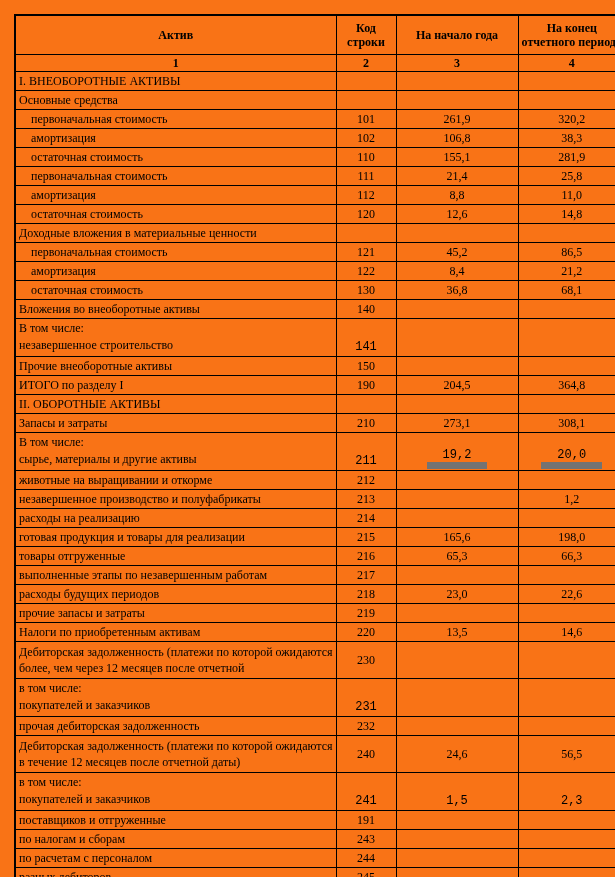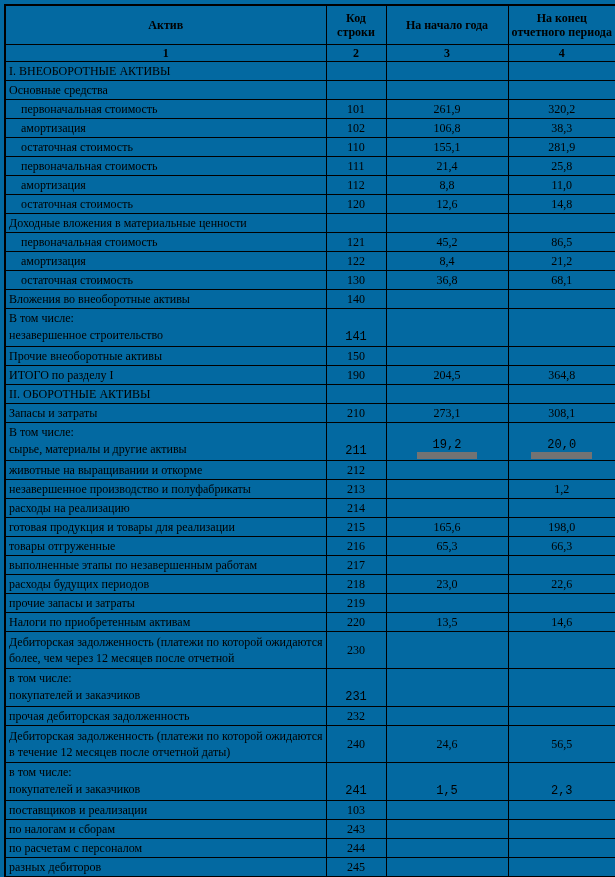--- a/index.html
+++ b/index.html
@@ -5,22 +5,22 @@
   html, body {
     margin: 0;
     padding: 0;
     background: #ffffff;
     width: 615px;
   }
   .page {
     width: 615px;
     height: 877px;
     box-sizing: border-box;
-    padding: 4px;
-    background: #0369a1;
+    padding: 14px;
+    background: #f97316;
     overflow: hidden;
   }
   table.balance {
     border-collapse: collapse;
     table-layout: fixed;
     width: 611px;
     border: 2px solid #000000;
     font-family: "Liberation Serif", "DejaVu Serif", serif;
     font-size: 12px;
     color: #000000;
@@ -304,22 +304,22 @@
           <td class="val">56,5</td>
         </tr>
         <tr class="tall bottom">
           <td class="label">в том числе:
 покупателей и заказчиков</td>
           <td class="code">241</td>
           <td class="val">1,5</td>
           <td class="val">2,3</td>
         </tr>
         <tr>
-          <td class="label">поставщиков и реализации</td>
-          <td class="code">103</td>
+          <td class="label">поставщиков и отгруженные</td>
+          <td class="code">191</td>
           <td class="val"></td>
           <td class="val"></td>
         </tr>
         <tr>
           <td class="label">по налогам и сборам</td>
           <td class="code">243</td>
           <td class="val"></td>
           <td class="val"></td>
         </tr>
         <tr>

